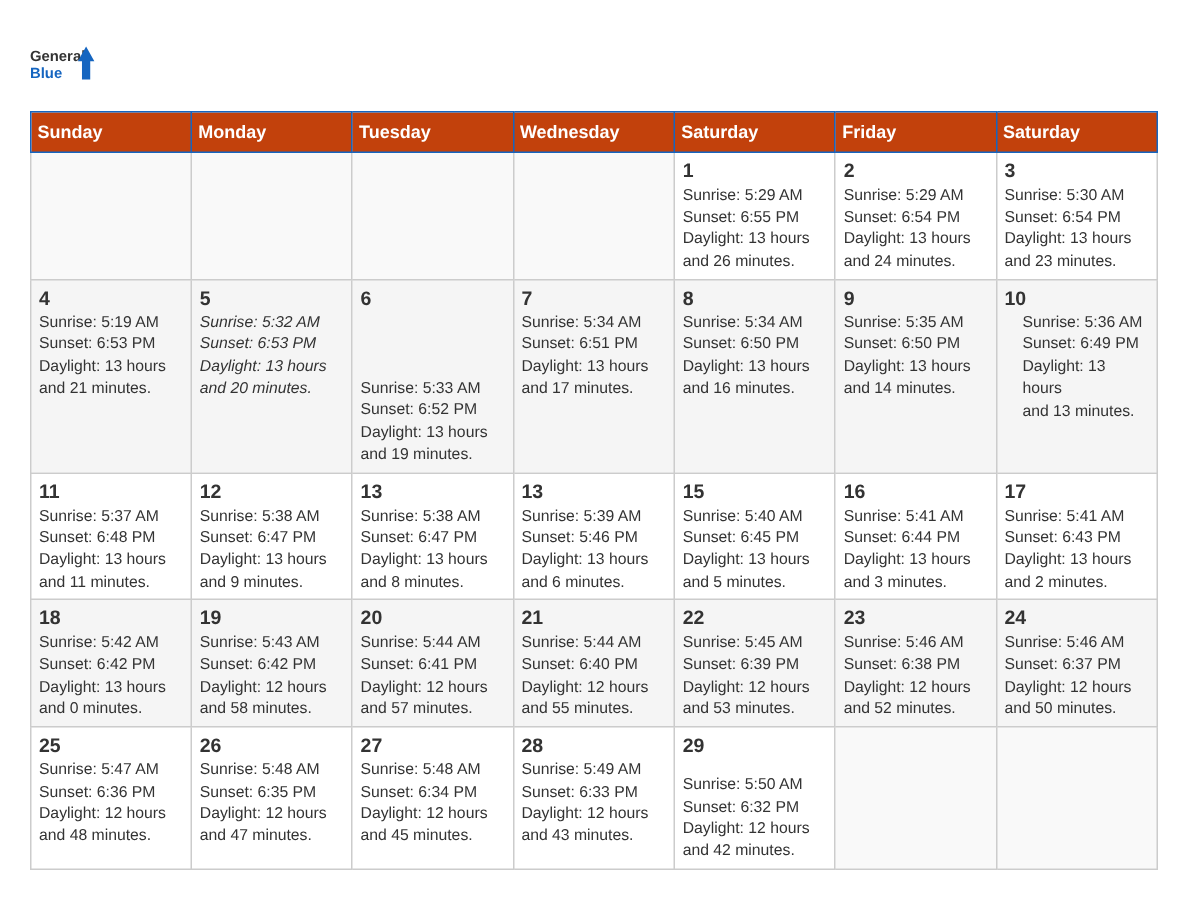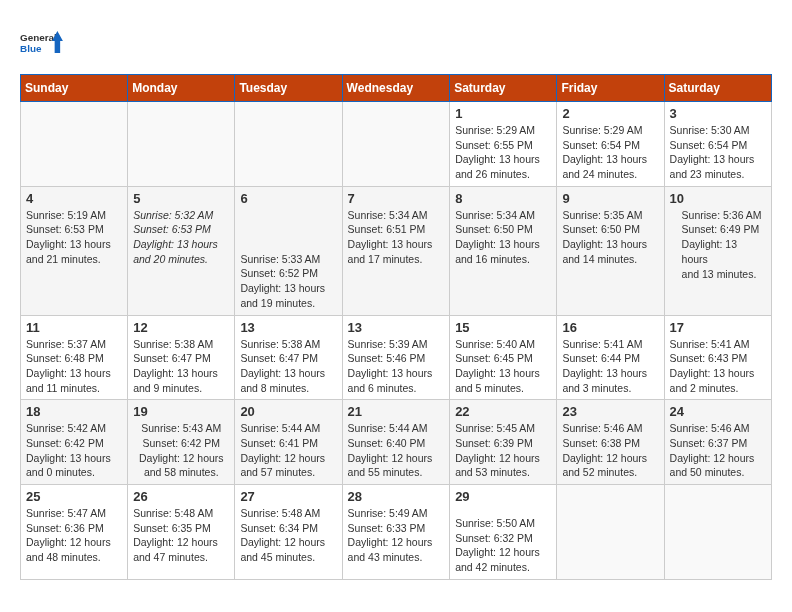--- a/index.html
+++ b/index.html
@@ -238,21 +238,21 @@
       <tr>
         <td>
           <span class="day-num">18</span>
           <div class="day-info" style="white-space: pre-line;">Sunrise: 5:42 AM
 Sunset: 6:42 PM
 Daylight: 13 hours
 and 0 minutes.</div>
         </td>
         <td>
           <span class="day-num">19</span>
-          <div class="day-info" style="white-space: pre-line; text-align: center;">Sunrise: 5:43 AM
+          <div class="day-info" style="white-space: pre-line;">Sunrise: 5:43 AM
 Sunset: 6:42 PM
 Daylight: 12 hours
 and 58 minutes.</div>
         </td>
         <td>
           <span class="day-num">20</span>
           <div class="day-info" style="white-space: pre-line;">Sunrise: 5:44 AM
 Sunset: 6:41 PM
 Daylight: 12 hours
 and 57 minutes.</div>

